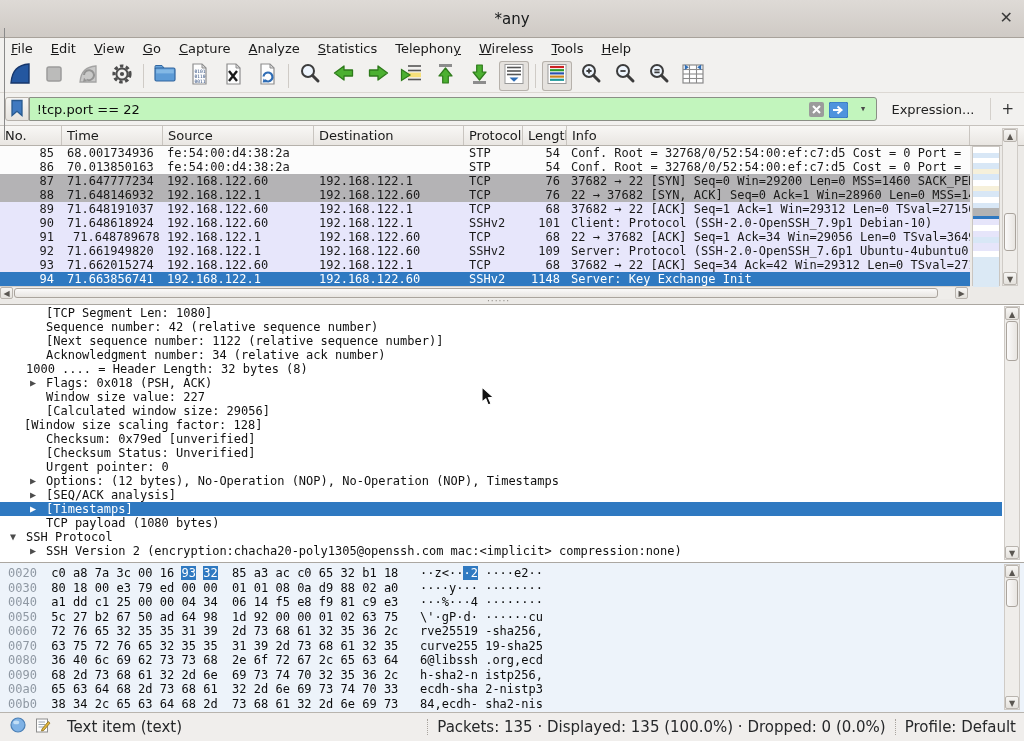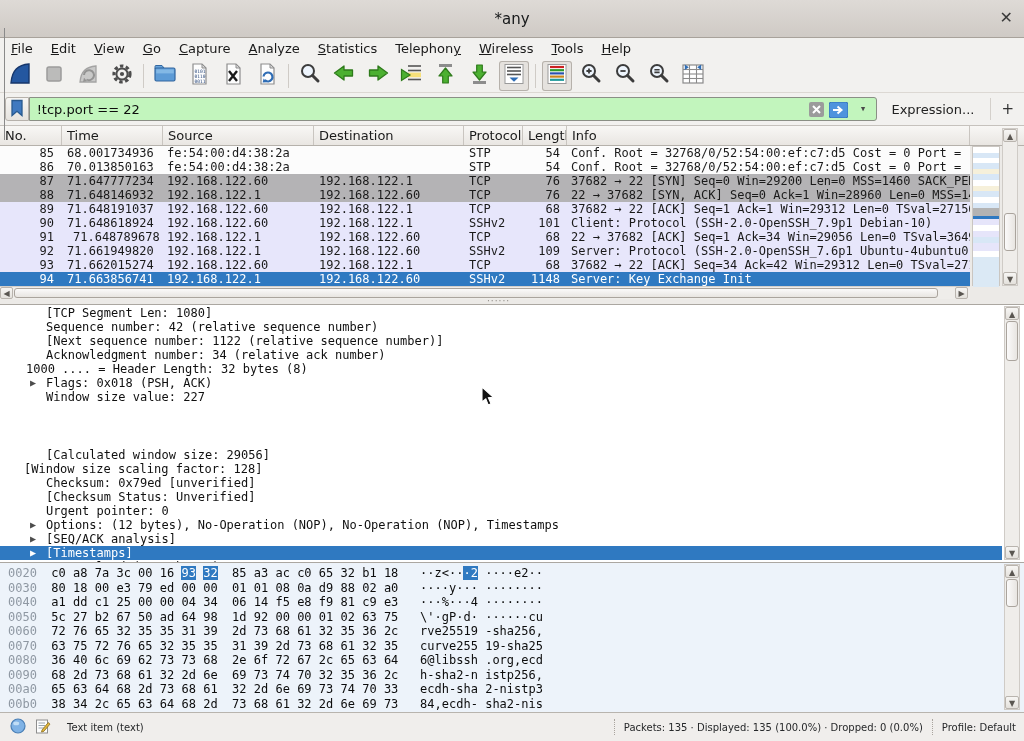--- a/index.html
+++ b/index.html
@@ -80,21 +80,21 @@
 
   
   .hexpane{position:absolute;left:0;top:562px;width:1024px;height:150px;background:var(--hex-bg);
     border-top:1px solid #aba7a1;overflow:hidden;padding-top:3px;}
   .h-row{height:14.5px;line-height:14.5px;font-size:12px;white-space:pre;color:#0c0c0c;padding-left:8px;}
   .h-off{color:#8f98a3;}
   .h-sel{background:var(--accent);color:#fff;}
 
   
   .statusbar{position:absolute;left:0;top:712px;width:1024px;height:29px;background:#f0eeec;
-    border-top:1px solid #b8b4ae;display:flex;align-items:center;font-size:10px;color:#26282a;}
+    border-top:1px solid #b8b4ae;display:flex;align-items:center;font-size:15px;color:#26282a;}
   .st-sep{width:1px;height:16px;border-left:1px dotted #a9a49e;margin:0 9px;}
   .st-left{display:flex;align-items:center;gap:9px;margin-left:10px;}
   .st-label{margin-left:16px;}
   .st-right{margin-left:auto;display:flex;align-items:center;margin-right:8px;}
 
   .cursor{position:absolute;left:481px;top:386px;pointer-events:none;}
 </style>
 </head>
 <body>
 
@@ -443,21 +443,21 @@
   </div>
 
   <div class="detail mono">
       <div class="d-line" style="padding-left: 46px;">[TCP Segment Len: 1080]</div>
       <div class="d-line" style="padding-left: 46px;">Sequence number: 42    (relative sequence number)</div>
       <div class="d-line" style="padding-left: 46px;">[Next sequence number: 1122    (relative sequence number)]</div>
       <div class="d-line" style="padding-left: 46px;">Acknowledgment number: 34    (relative ack number)</div>
       <div class="d-line" style="padding-left: 26px;">1000 .... = Header Length: 32 bytes (8)</div>
       <div class="d-line" style="padding-left: 46px;"><span class="d-arrow" style="left: 30px;">▶</span>Flags: 0x018 (PSH, ACK)</div>
       <div class="d-line" style="padding-left: 46px;">Window size value: 227</div>
-      <div class="d-line" style="padding-left: 46px; margin-top: 44px;">[Calculated window size: 29056]</div>
+      <div class="d-line" style="padding-left: 46px;">[Calculated window size: 29056]</div>
       <div class="d-line" style="padding-left: 24px;">[Window size scaling factor: 128]</div>
       <div class="d-line" style="padding-left: 46px;">Checksum: 0x79ed [unverified]</div>
       <div class="d-line" style="padding-left: 46px;">[Checksum Status: Unverified]</div>
       <div class="d-line" style="padding-left: 46px;">Urgent pointer: 0</div>
       <div class="d-line" style="padding-left: 46px;"><span class="d-arrow" style="left: 30px;">▶</span>Options: (12 bytes), No-Operation (NOP), No-Operation (NOP), Timestamps</div>
       <div class="d-line" style="padding-left: 46px;"><span class="d-arrow" style="left: 30px;">▶</span>[SEQ/ACK analysis]</div>
       <div class="d-line selected" style="padding-left: 46px;"><span class="d-arrow" style="left: 30px;">▶</span>[Timestamps]</div>
       <div class="d-line" style="padding-left: 46px;">TCP payload (1080 bytes)</div>
       <div class="d-line" style="padding-left: 26px;"><span class="d-arrow" style="left: 10px;">▼</span>SSH Protocol</div>
       <div class="d-line" style="padding-left: 46px;"><span class="d-arrow" style="left: 30px;">▶</span>SSH Version 2 (encryption:chacha20-poly1305@openssh.com mac:&lt;implicit&gt; compression:none)</div>

